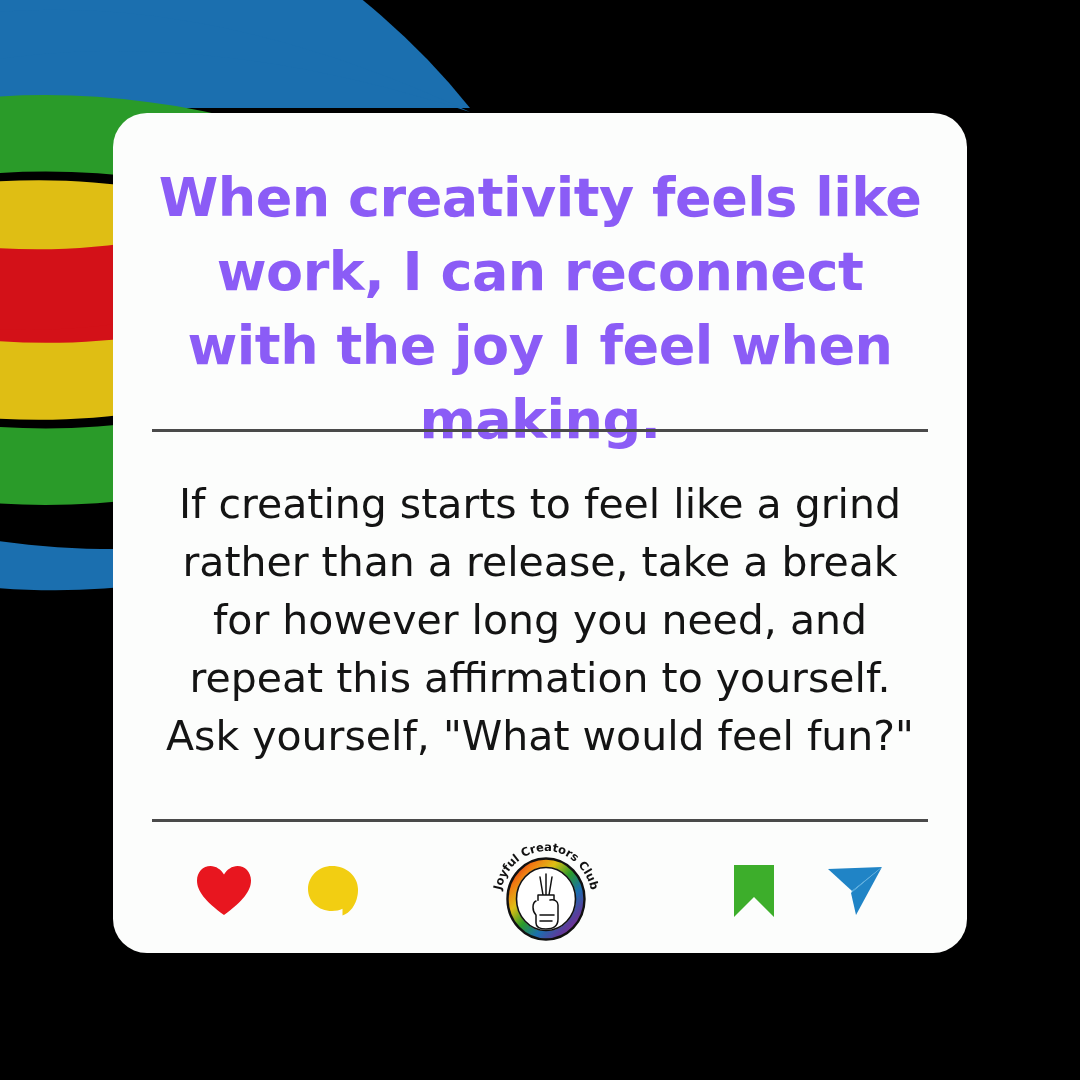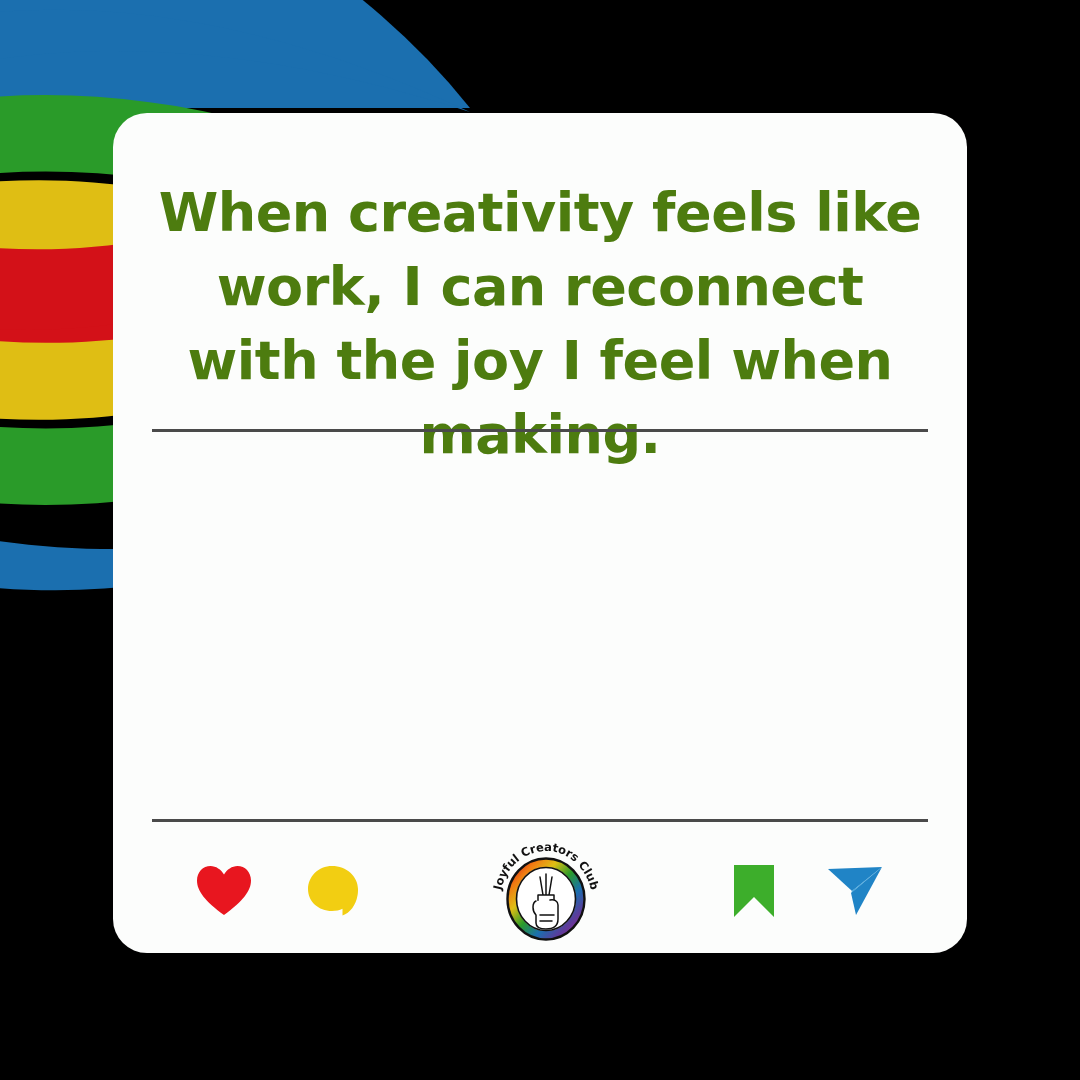--- a/index.html
+++ b/index.html
@@ -47,30 +47,30 @@
     position: absolute;
     left: 39px;
     right: 39px;
     top: 0;
     bottom: 0;
   }
 
   
   .headline {
     position: absolute;
-    top: 63px;
+    top: 48px;
     left: 0;
     right: 0;
     text-align: center;
     font-family: "DejaVu Sans", sans-serif;
     font-weight: 700;
     font-size: 54px;
     line-height: 74px;
     letter-spacing: -0.5px;
-    color: #4d7c0f;
+    color: #8b5cf6;
     margin: 0;
   }
 
   
   .divider {
     position: absolute;
     left: 0;
     right: 0;
     height: 3px;
     background: #4A4A4A;
@@ -162,20 +162,21 @@
     </g>
   </svg>
 
   <div class="card">
     <div class="card-inner">
 
       <h1 class="headline">When creativity feels like work, I can reconnect with the joy I feel when making.</h1>
 
       <div class="divider divider-top"></div>
 
+      <p class="body-copy">If creating starts to feel like a grind rather than a release, take a break for however long you need, and repeat this affirmation to yourself. Ask yourself, "What would feel fun?"</p>
 
       <div class="divider divider-bottom"></div>
 
       <div class="footer-row">
 
         <div class="footer-left">
 
           <span class="icon-btn" role="button">
             <svg width="56" height="52" viewBox="0 0 56 52" aria-hidden="true">
               <path d="M28 50 C 9 36 1 26 1 15.5 C 1 7 7 1 14.5 1 C 20 1 25 4.5 28 9.5 C 31 4.5 36 1 41.5 1 C 49 1 55 7 55 15.5 C 55 26 47 36 28 50 Z" fill="#E8161F"></path>

